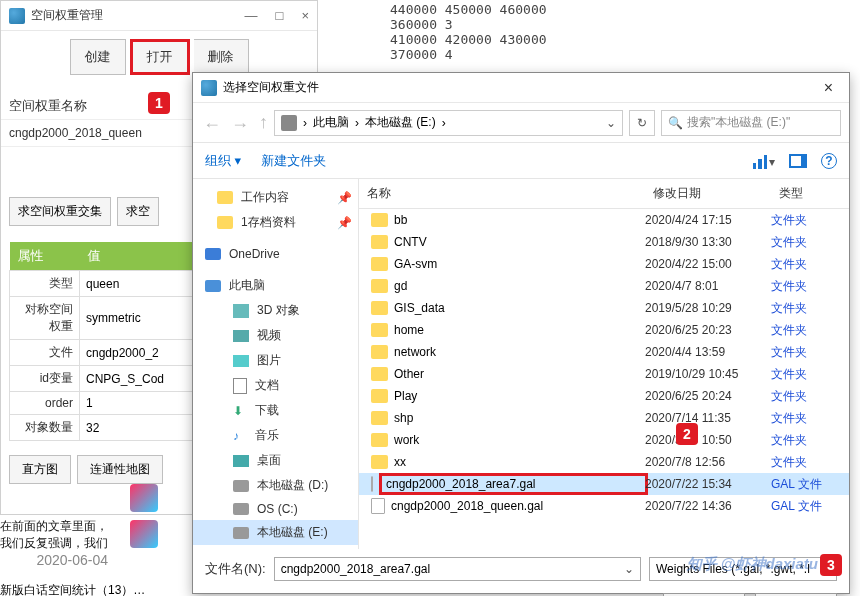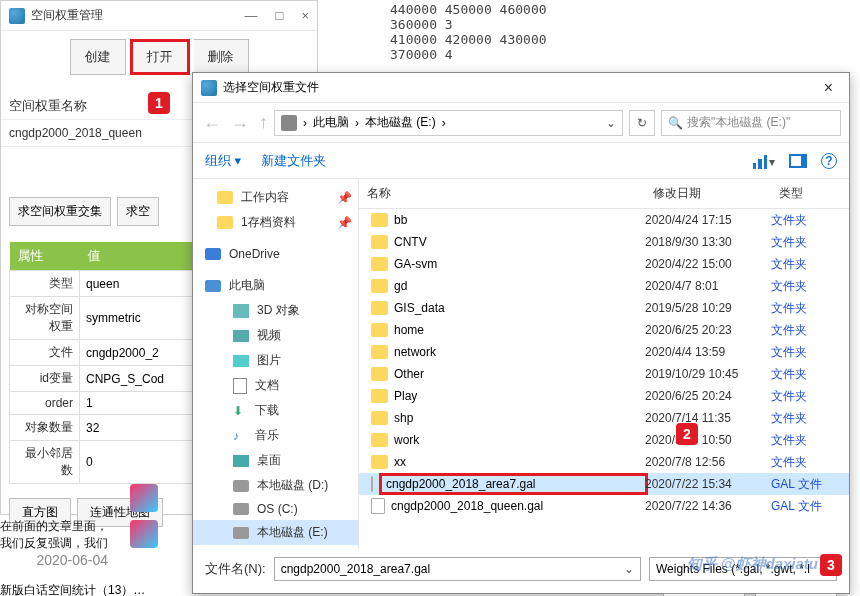--- a/index.html
+++ b/index.html
@@ -136,24 +136,20 @@
           <td>CNPG_S_Cod</td>
         </tr>
         <tr>
           <td>order</td>
           <td>1</td>
         </tr>
         <tr>
           <td>对象数量</td>
           <td>32</td>
         </tr>
-        <tr>
-          <td>最小邻居数</td>
-          <td>0</td>
-        </tr>
       </tbody>
   </table>
   <div class="btn-row">
     <button class="tbtn2">直方图</button>
     <button class="tbtn2">连通性地图</button>
   </div>
 </div>
 
 <div class="article" style="left:0; top:518px;">
   <div class="article-text">

